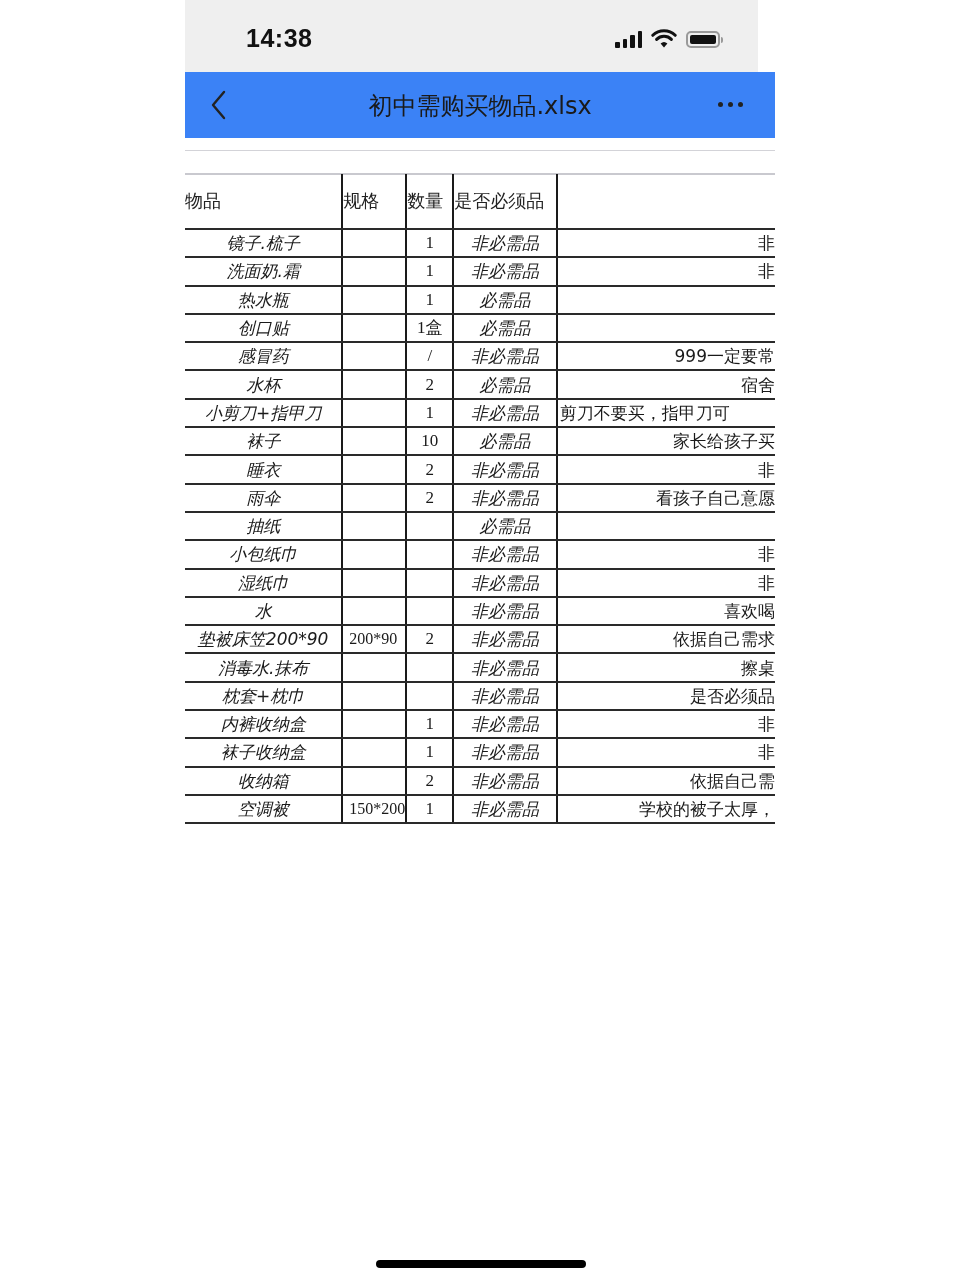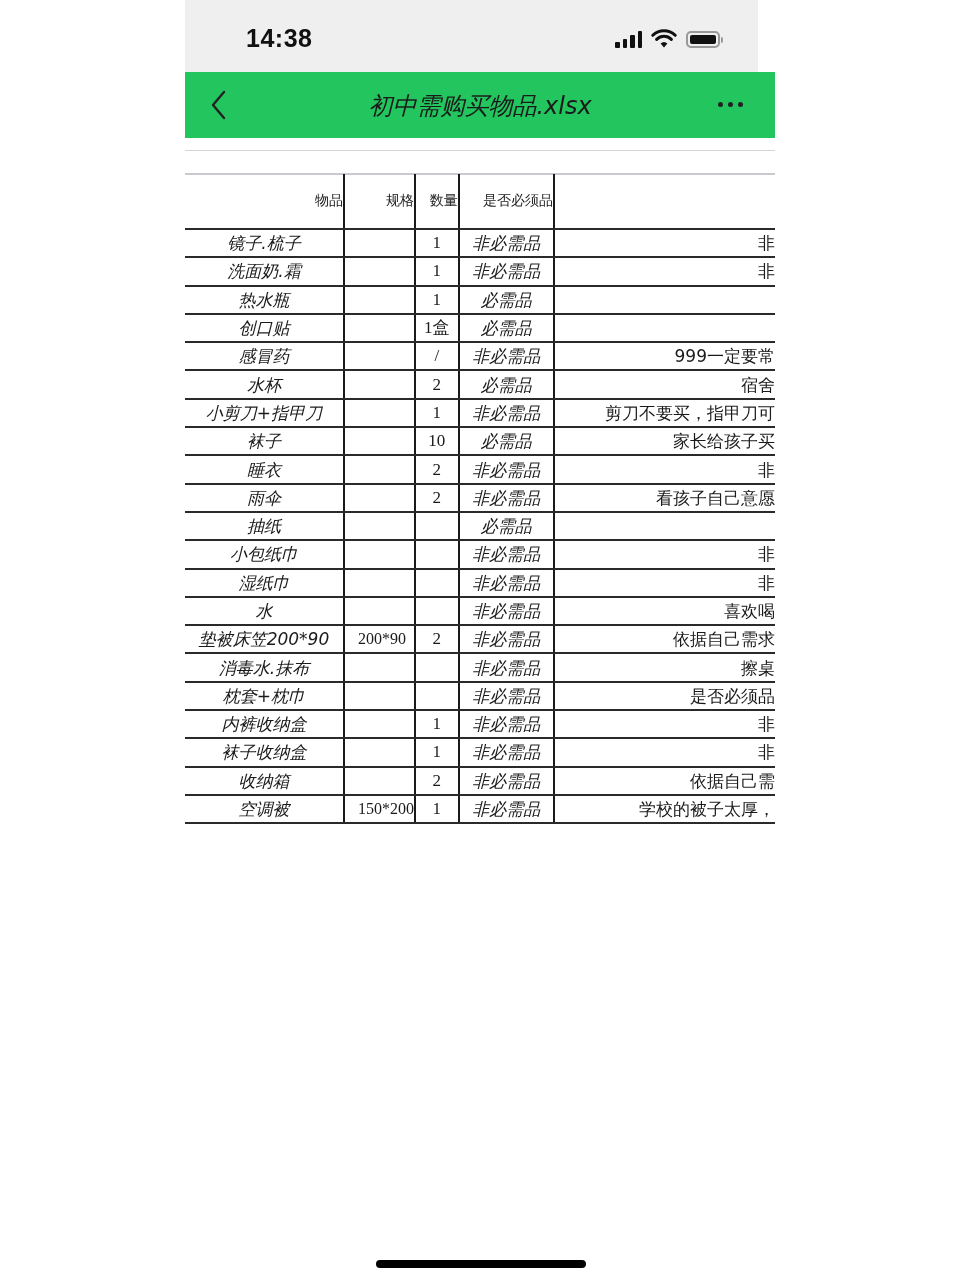--- a/index.html
+++ b/index.html
@@ -19,21 +19,21 @@
   }
   .status-icons { position:absolute; right:38px; top:28px; height:22px; display:flex; align-items:center; gap:9px; }
   .signal { display:flex; align-items:flex-end; gap:3px; height:18px; }
   .signal span { display:block; width:4.5px; background:#111; border-radius:1px; }
   .wifi { width:26px; height:20px; }
   .battery { position:relative; width:34px; height:17px; border:2px solid #999; border-radius:5px; box-sizing:border-box; padding:2px; }
   .battery .fill { width:100%; height:100%; background:#111; border-radius:2px; }
   .battery .nub { position:absolute; right:-5px; top:4px; width:2px; height:6px; background:#999; border-radius:0 2px 2px 0; }
 
   .navbar {
-    position:absolute; left:0; top:72px; width:590px; height:66px; background:#22c55e;font-style:italic;
+    position:absolute; left:0; top:72px; width:590px; height:66px; background:#3b82f6;
   }
   .back { position:absolute; left:22px; top:16px; width:24px; height:34px; cursor:pointer; }
   .title {
     position:absolute; left:0; right:0; top:18px; text-align:center; font-size:24px; color:#1a1a1a;
   }
   .more { position:absolute; right:28px; top:26px; display:flex; gap:5px; cursor:pointer; padding:4px; }
   .more span { width:5px; height:5px; border-radius:50%; background:#222; display:block; }
 
   .sheet-top-line1 { position:absolute; left:0; top:150px; width:590px; height:1px; background:#d3d3d8; }
   .sheet-top-line2 { position:absolute; left:0; top:173px; width:590px; height:2px; background:#c9c9cf; }
@@ -46,29 +46,29 @@
   table.sheet col.c2 { width:54px; }
   table.sheet col.c3 { width:55px; }
   table.sheet col.c4 { width:114px; }
   table.sheet col.c5 { width:260px; }
   table.sheet th, table.sheet td {
     border-left:2px solid #1a1a1a; border-bottom:2px solid #2a2a2a; padding:0;
     white-space:nowrap; overflow:hidden; font-weight:normal;
   }
   table.sheet tr > *:first-child { border-left:none; }
   table.sheet th {
-    height:54px; font-size:14px; text-align:right; vertical-align:middle;
+    height:54px; font-size:18px; text-align:left; vertical-align:middle;
     font-family:Liberation Sans, sans-serif; color:#222;
   }
   table.sheet td { height:26.3px; font-size:17px; text-align:center; vertical-align:middle; line-height:26px; }
   table.sheet td.cn { font-family:"DejaVu Sans","Liberation Sans",sans-serif; font-size:17px;font-style:italic; }
   table.sheet td.num { font-family:"Liberation Serif","DejaVu Serif",serif; font-size:17px; }
-  table.sheet td.spec { text-align:left; font-size:16px; padding-left:13px; overflow:visible;border-radius:14px; }
+  table.sheet td.spec { text-align:left; font-size:16px; padding-left:6px; overflow:visible;border-radius:14px; }
   table.sheet td.note { font-family:"DejaVu Sans","Liberation Sans",sans-serif; font-size:17px; text-align:center; }
-  table.sheet td.note.left { text-align:right; padding-left:2px; }
+  table.sheet td.note.left { text-align:left; padding-left:2px; }
   table.sheet td.note.clip-right { text-align:right; }
   .note-inner { display:inline-block; }
 
   .home-indicator {
     position:absolute; left:191px; top:1260px; width:210px; height:8px; background:#000; border-radius:4px;
   }
 </style>
 </head>
 <body>
 

